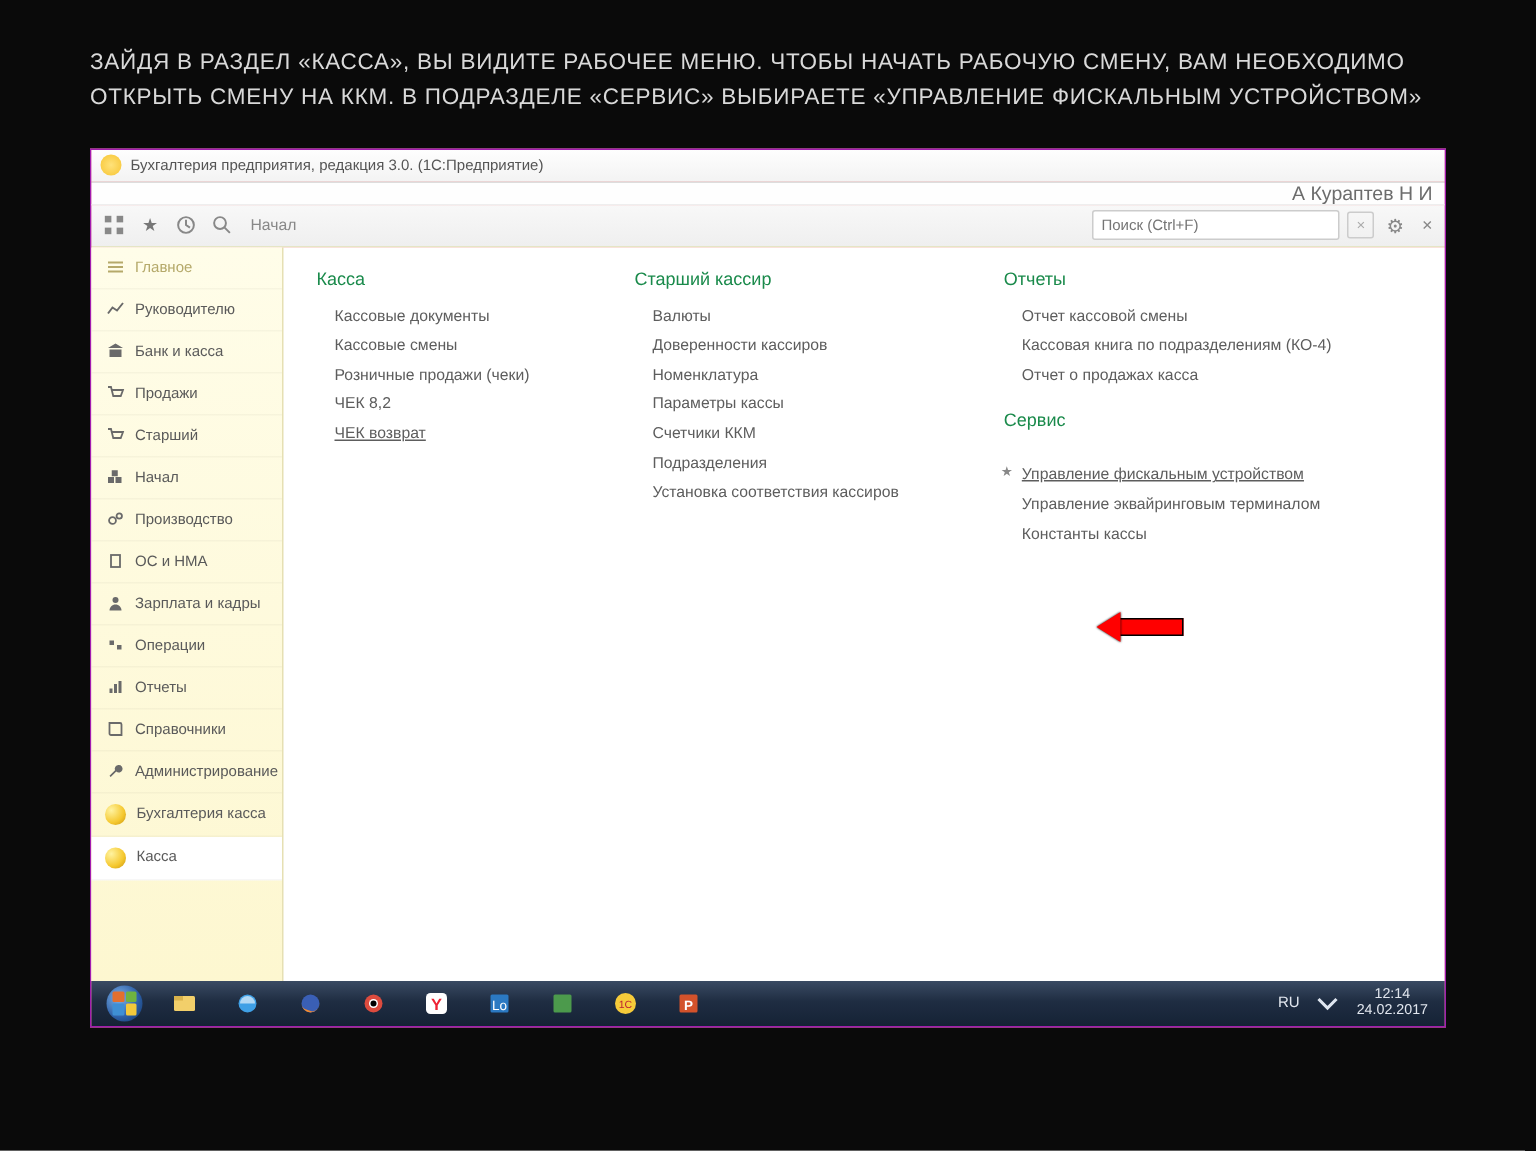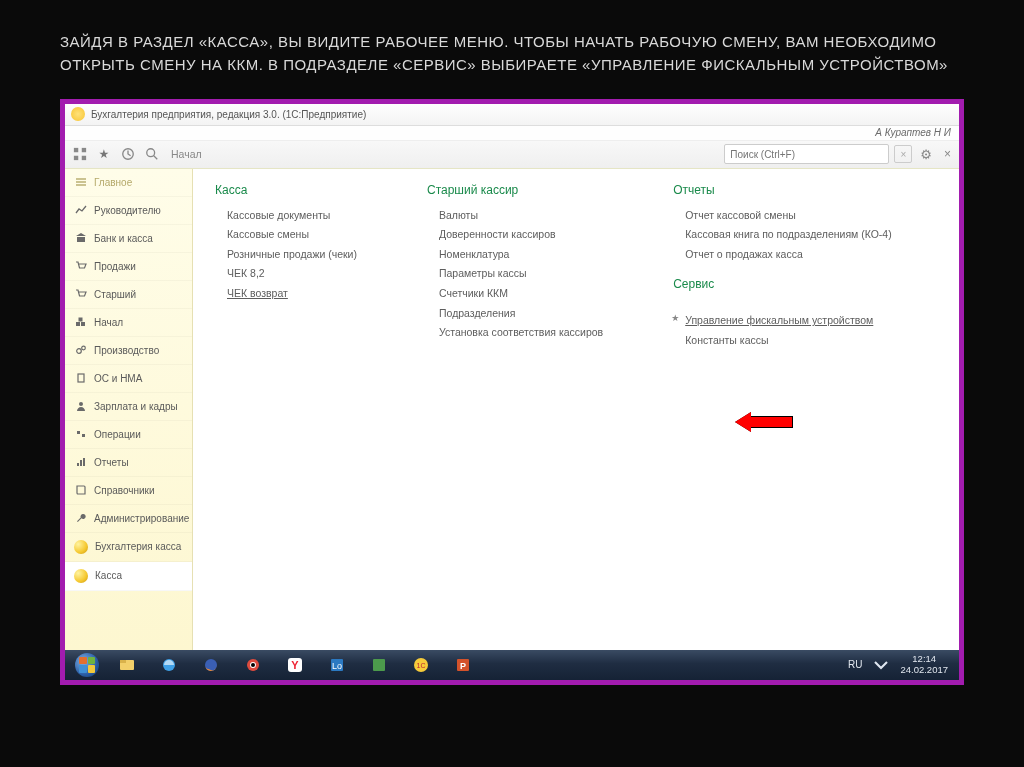--- a/index.html
+++ b/index.html
@@ -24,44 +24,43 @@
     letter-spacing: 0.5px;
     line-height: 1.55;
     margin-bottom: 22px;
     text-transform: uppercase;
   }
   .app-shot {
     position: relative;
     width: 100%;
     height: 586px;
     background: #fca5a5;
-    border: 5px solid #a21caf;
+    border: 1px solid #a21caf;
   }
   .title-bar {
     height: 22px;
     background: linear-gradient(#fefefe,#f3f3f3);
     border-bottom: 1px solid #ddd;
     display: flex;
     align-items: center;
     padding: 0 6px;
     font-size: 10px;
     color: #555;
   }
   .title-bar .yc { width: 14px; height: 14px; background: radial-gradient(circle,#ffe27a,#f7c431); border-radius: 50%; margin-right: 6px;}
   .user-strip {
     height: 15px;
     background: #fefefe;
     border-bottom: 1px solid #eee;
     display: flex;
     justify-content: flex-end;
     align-items: center;
     padding: 0 8px;
-    font-size: 10px;
+    font-size: 13px;
     color: #6c6c6c;
-    font-style: italic;
   }
   .tool-strip {
     height: 28px;
     background: linear-gradient(#f8f8f8,#efefef);
     border-bottom: 1px solid #e5e5c5;
     display: flex;
     align-items: center;
     padding: 0 4px;
     gap: 2px;
   }
@@ -363,20 +362,21 @@
         </div>
 
         <div class="col">
           <div class="col-head">Отчеты</div>
           <a class="col-item">Отчет кассовой смены</a>
           <a class="col-item">Кассовая книга по подразделениям (КО-4)</a>
           <a class="col-item">Отчет о продажах касса</a>
 
           <div class="sub-head">Сервис</div>
           <a class="col-item star">Управление фискальным устройством</a>
+          <a class="col-item">Управление эквайринговым терминалом</a>
           <a class="col-item">Константы кассы</a>
         </div>
       </div>
     </div>
 
     <div class="red-arrow">
       <div class="shaft"></div>
         <div class="head"></div>
     </div>
 

